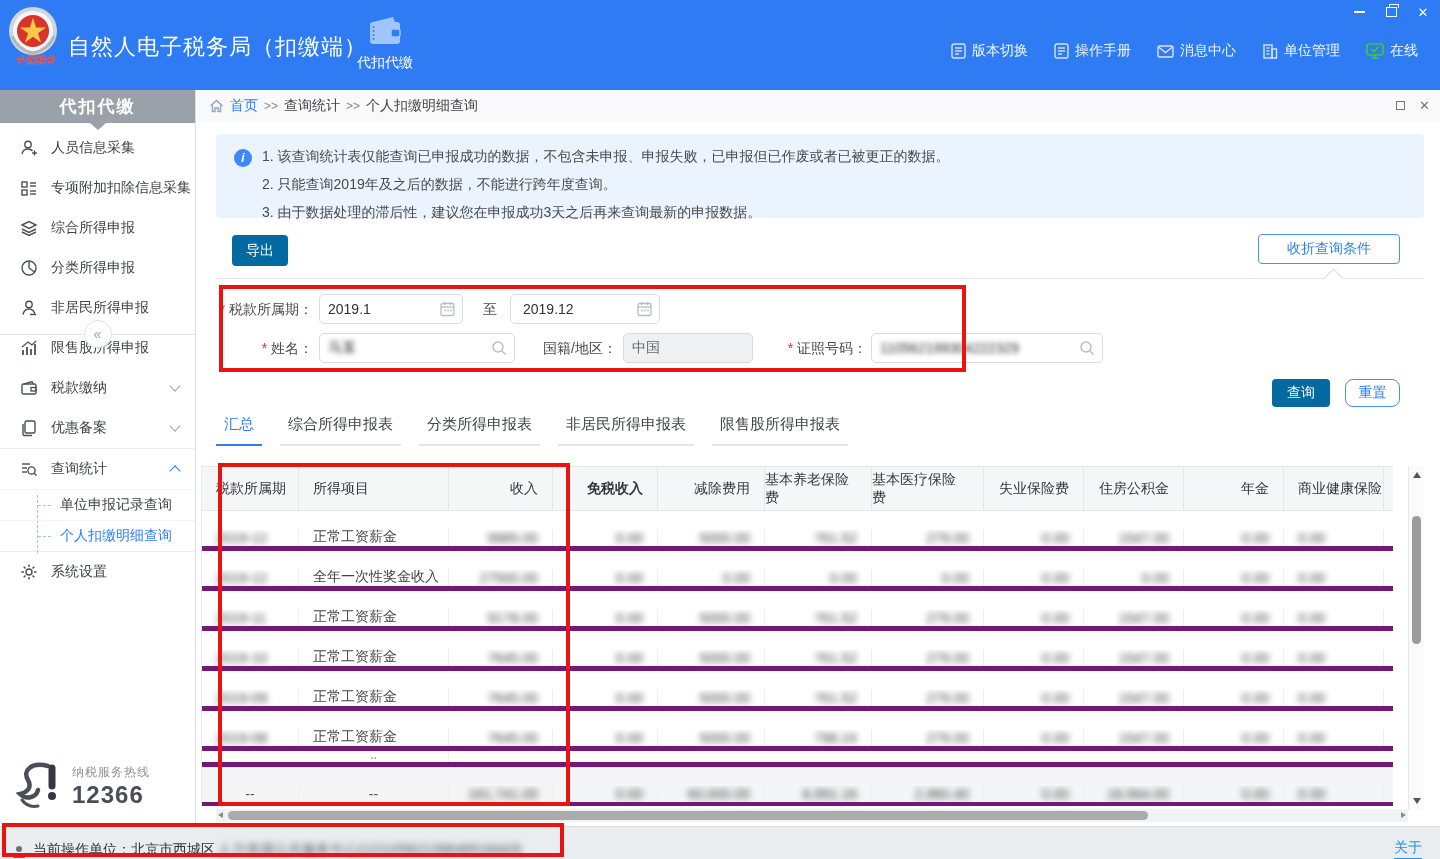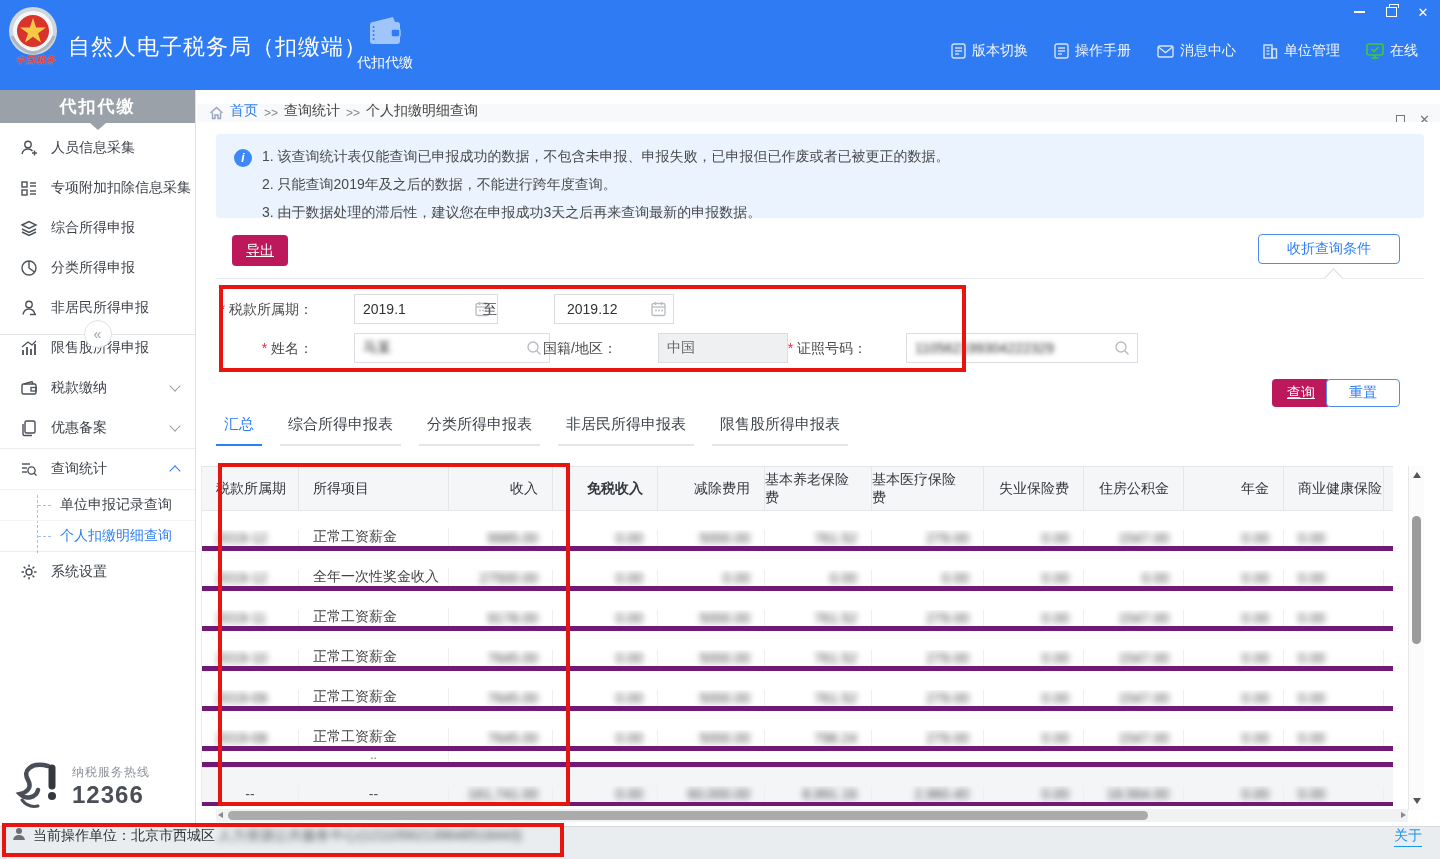--- a/index.html
+++ b/index.html
@@ -43,54 +43,54 @@
   .ssub.active { color:#2d7ef7; }
   .collapse-row { position:absolute; left:0; right:0; top:206px; height:1px; background:#e3e5e8; }
   .collapse-btn { position:absolute; left:50%; margin-left:-14px; top:-14px; width:28px; height:28px; border:1px solid #dfe2e6; border-radius:50%;
                   background:#fff; color:#9aa1a9; font-size:14px; display:flex; align-items:center; justify-content:center; cursor:pointer; }
   .hotline { position:absolute; left:12px; bottom:14px; display:flex; align-items:center; gap:8px; }
   .hot-text .l1 { font-size:12px; color:#8a8f96; letter-spacing:1px; }
   .hot-text .l2 { font-size:24px; color:#4a4f57; font-weight:bold; letter-spacing:1px; }
 
   
   .crumbbar { position:absolute; left:197px; top:90px; right:0; height:31px; background:#f8f9fa; border-bottom:1px solid #e7e9ec;
-              display:flex; align-items:flex-end; padding:16px 12px; font-size:14px; color:#666; gap:6px;margin-top:14px; }
+              display:flex; align-items:center; padding:16px 12px; font-size:14px; color:#666; gap:6px; }
   .crumb-home { color:#2d7ef7; cursor:pointer; }
   .crumb-sep { color:#888; font-size:12px; }
   .crumb-item { color:#444; }
   .panel-ctrl { position:absolute; right:10px; top:8px; display:flex; gap:14px; align-items:center; }
   .pc-restore { width:9px; height:9px; border:1.4px solid #777; cursor:pointer; }
   .pc-close { color:#777; font-size:13px; cursor:pointer; }
 
   
   .content { position:absolute; left:197px; top:122px; right:0; bottom:33px; background:#fff; }
   .notice { position:absolute; left:19px; top:12px; right:16px; height:84px; background:#eaf3fe; border-radius:4px; }
   .notice-ic { position:absolute; left:18px; top:15px; width:18px; height:18px; border-radius:50%; background:#3f88f7; color:#fff;
                font-size:12px; font-weight:bold; display:flex; align-items:center; justify-content:center; font-style:italic; }
   .notice-lines { position:absolute; left:46px; top:8px; right:10px; font-size:14px; color:#4a4a4a; line-height:28px; }
   .btn { display:flex; align-items:center; justify-content:center; border-radius:4px; font-size:14px; cursor:pointer; }
-  .btn.blue { background:#be185d; color:#fff;text-decoration:underline; }
+  .btn.blue { background:#0369a1; color:#fff; }
   .btn.ghost { background:#fff; border:1px solid #4a8ef5; color:#2d7ef7; }
   .export-btn { position:absolute; left:35px; top:113px; width:56px; height:31px; }
   .collapse-query-btn { position:absolute; right:40px; top:112px; width:142px; height:30px; }
   .caret-up { position:absolute; right:100px; top:149px; width:13px; height:13px; background:#fff; border-left:1px solid #ddd; border-top:1px solid #ddd;
               transform:rotate(45deg); z-index:2; }
   .tool-divider { position:absolute; left:19px; right:16px; top:156px; height:1px; background:#e7e9ec; }
 
   
   .f-label { position:absolute; font-size:14px; color:#4a4a4a; text-align:right; }
   .req::before { content:"* "; color:#f5222d; }
-  .ibox { position:absolute; height:30px; border:1px solid #d9dce1; border-radius:0; background:#fff; display:flex; align-items:center;
-          padding:0 8px; font-size:14px; color:#333; cursor:text;margin-left:35px; }
+  .ibox { position:absolute; height:30px; border:1px solid #d9dce1; border-radius:5px; background:#fff; display:flex; align-items:center;
+          padding:0 8px; font-size:14px; color:#333; cursor:text; }
   .ibox.disabled { background:#eef0f2; color:#666; cursor:default; }
   .ibox .tail-ic { position:absolute; right:7px; top:6px; }
   .blur { filter:blur(3px); }
   .blur2 { filter:blur(2.5px); }
   .query-btn { position:absolute; right:110px; top:257px; width:58px; height:28px; }
-  .reset-btn { position:absolute; right:40px; top:257px; width:74px; height:28px; }
+  .reset-btn { position:absolute; right:40px; top:257px; width:55px; height:28px;border-radius:8px; }
 
   
   .tabs { position:absolute; left:19px; top:293px; display:flex; gap:18px; }
   .tab { font-size:15px; color:#3e434a; padding:0 8px 10px 8px; border-bottom:2px solid #e3e5e8; cursor:pointer; }
   .tab.active { color:#2d7ef7; border-bottom-color:#2d7ef7; }
 
   
   .tablewrap { position:absolute; left:4px; top:344px; width:1192px; height:340px; overflow:hidden; border-top:1px solid #e4e6ea; border-left:1px solid #e9ebee; }
   .tr { display:flex; width:1206px; background:#fff; }
   .tr.head { background:#f5f6f8; height:44px; border-bottom:1px solid #e4e6ea; }
@@ -112,21 +112,21 @@
   .varr.up { top:6px; border-bottom:6px solid #555; }
   .varr.dn { bottom:6px; border-top:6px solid #555; }
   .hscroll { position:absolute; left:19px; top:687px; width:1192px; height:13px; background:#f1f2f3; }
   .hthumb { position:absolute; left:12px; top:2px; width:920px; height:9px; background:#ababab; border-radius:5px; cursor:pointer; }
   .harr { position:absolute; top:3px; width:0; height:0; border-top:3.5px solid transparent; border-bottom:3.5px solid transparent; cursor:pointer; }
   .harr.lt { left:2px; border-right:5px solid #8a8a8a; }
   .harr.rt { right:2px; border-left:5px solid #8a8a8a; }
 
   
   .statusbar { position:absolute; left:0; bottom:0; width:1440px; height:33px; background:#e9edf0; border-top:1px solid #d6dade;
-               display:flex; align-items:flex-start; padding:0 12px; font-size:14px; color:#333; gap:7px; }
+               display:flex; align-items:flex-end; padding:0 12px; font-size:14px; color:#333; gap:7px; }
   .about-link { position:absolute; right:18px; color:#1a96ee; cursor:pointer; border-bottom:1px solid #1a96ee; padding-bottom:1px; }
 
   
   .anno { position:absolute; border:4px solid #e8140f; z-index:60; pointer-events:none; }
   .anno1 { left:219px; top:285px; width:747px; height:87px; }
   .anno2 { left:218px; top:463px; width:352px; height:343px; }
   .anno3 { left:2px; top:823px; width:562px; height:34px; }
 
   svg { display:block; }
 </style>
@@ -415,21 +415,21 @@
             <line x1="1" y1="6" x2="14" y2="6" stroke="#b8bcc2" stroke-width="1.3"></line>
             <line x1="4.5" y1="1" x2="4.5" y2="4" stroke="#b8bcc2" stroke-width="1.3"></line>
             <line x1="10.5" y1="1" x2="10.5" y2="4" stroke="#b8bcc2" stroke-width="1.3"></line>
             <circle cx="5" cy="9.5" r=".9" fill="#b8bcc2"></circle>
             <circle cx="8" cy="9.5" r=".9" fill="#b8bcc2"></circle>
             <circle cx="11" cy="9.5" r=".9" fill="#b8bcc2"></circle>
           </svg>
         </span>
     </div>
     <div class="f-label" style="left:286px; top:179px;">至</div>
-    <div class="ibox" style="left:322px; top:172px; width:120px;padding-left:12px;">
+    <div class="ibox" style="left:313px; top:172px; width:150px;padding-left:12px;">
       <span>2019.12</span>
       <span class="tail-ic">
           <svg width="15" height="16" viewBox="0 0 15 16">
             <rect x="1" y="2.5" width="13" height="12" rx="1.5" fill="none" stroke="#b8bcc2" stroke-width="1.3"></rect>
             <line x1="1" y1="6" x2="14" y2="6" stroke="#b8bcc2" stroke-width="1.3"></line>
             <line x1="4.5" y1="1" x2="4.5" y2="4" stroke="#b8bcc2" stroke-width="1.3"></line>
             <line x1="10.5" y1="1" x2="10.5" y2="4" stroke="#b8bcc2" stroke-width="1.3"></line>
             <circle cx="5" cy="9.5" r=".9" fill="#b8bcc2"></circle>
             <circle cx="8" cy="9.5" r=".9" fill="#b8bcc2"></circle>
             <circle cx="11" cy="9.5" r=".9" fill="#b8bcc2"></circle>

